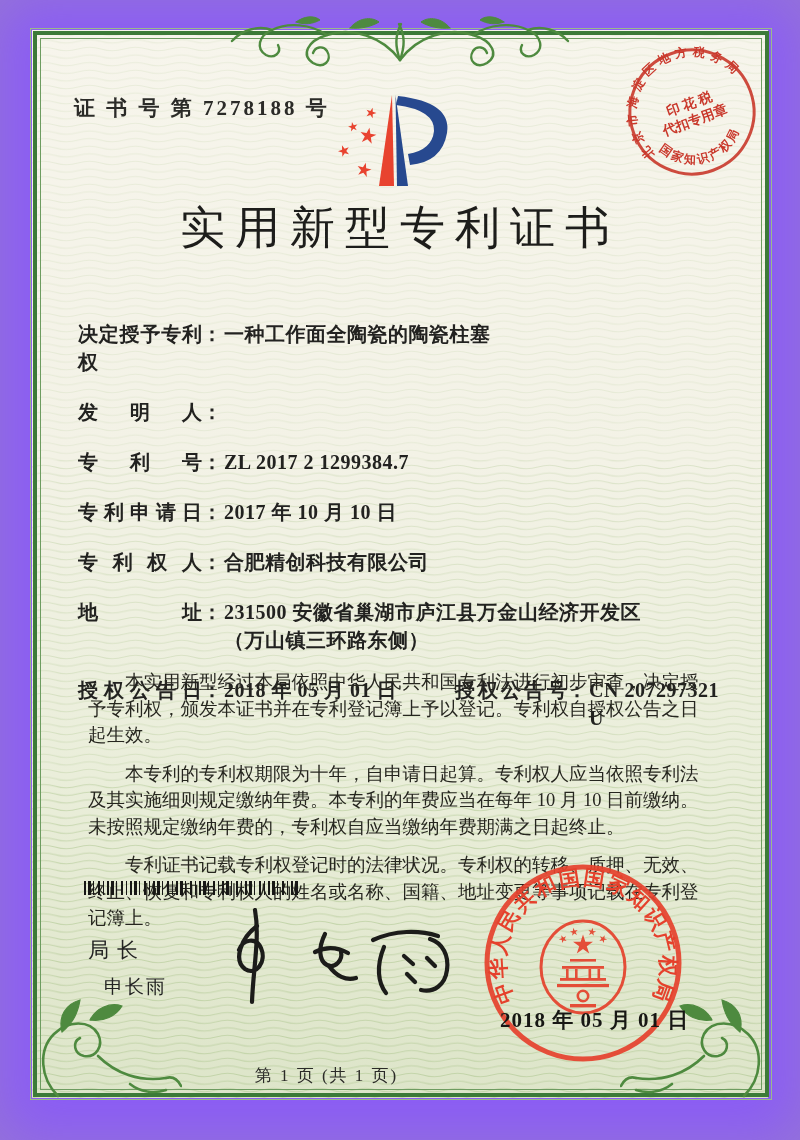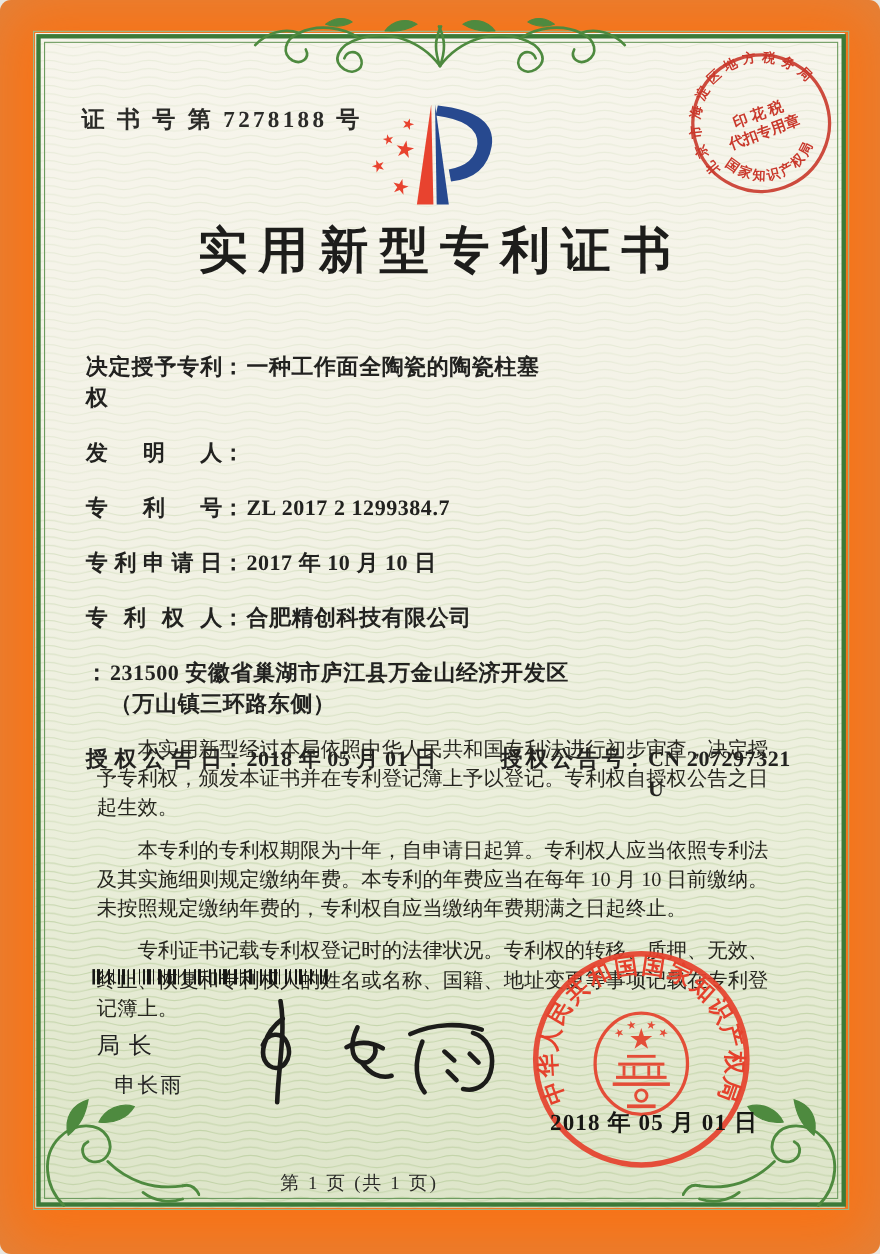--- a/index.html
+++ b/index.html
@@ -1,29 +1,29 @@
 <!DOCTYPE html>
 <html><head>
 <meta charset="utf-8">
 <style>
   html,body{margin:0;padding:0;}
   body{width:800px;height:1140px;background:#e9e7e0;font-family:"Liberation Serif","DejaVu Serif",serif;}
-  .page{position:relative;width:800px;height:1140px;background:#f97316;overflow:hidden;
-        box-shadow:inset 0 0 60px rgba(170,165,150,.35);border-radius:10px;}
+  .page{position:relative;width:800px;height:1140px;background:#8b5cf6;overflow:hidden;
+        box-shadow:inset 0 0 60px rgba(170,165,150,.35);}
   
   .inner{position:absolute;left:32px;top:30px;width:736px;height:1068px;
          background:linear-gradient(180deg,#f7f5ec 0%,#f3f2e6 40%,#eaeeda 70%,#e2e8cf 88%,#dde5c9 100%);}
   .waves{position:absolute;left:0;top:0;}
   
   .frame{position:absolute;left:30px;top:28px;right:28px;bottom:40px;border:1px solid #9ab98b;pointer-events:none;}
   .frame::before{content:"";position:absolute;inset:2px;border:4px solid #3c7a38;}
   .frame::after{content:"";position:absolute;inset:9px;border:1px solid #6d9c60;}
   .cert-no{position:absolute;left:74px;top:94px;font-size:21px;letter-spacing:3px;color:#2b2b28;font-weight:600;}
   .logo{position:absolute;left:330px;top:92px;}
-  .title{position:absolute;left:0;top:198px;width:800px;text-align:center;font-size:45px;font-weight:700;
+  .title{position:absolute;left:0;top:198px;width:800px;text-align:center;font-size:45px;font-weight:400;
          letter-spacing:10px;color:#1d1d1b;}
   
   .fields{position:absolute;left:78px;top:320px;width:646px;color:#222220;}
   .frow{position:relative;font-size:20px;line-height:28px;margin-bottom:22px;font-weight:600;display:flex;}
   .flabel{display:inline-block;width:124px;text-align:justify;text-align-last:justify;flex:0 0 124px;}
   .fcolon{flex:0 0 auto;margin-right:2px;}
   .fvalue{flex:1 1 auto;letter-spacing:.5px;}
   .frow-address .fvalue{max-width:440px;}
   .grant-right{position:absolute;left:377px;top:0;display:flex;}
   .grant-right .flabel{width:112px;flex-basis:112px;}
@@ -140,20 +140,21 @@
       <span class="flabel">专利申请日</span>
         <span class="fcolon">：</span>
         <span class="fvalue">2017 年 10 月 10 日</span>
     </div>
     <div class="frow">
       <span class="flabel">专利权人</span>
         <span class="fcolon">：</span>
         <span class="fvalue">合肥精创科技有限公司</span>
     </div>
     <div class="frow frow-address">
+      <span class="flabel">地址</span>
         <span class="fcolon">：</span>
         <span class="fvalue">231500 安徽省巢湖市庐江县万金山经济开发区（万山镇三环路东侧）</span>
     </div>
     <div class="frow">
       <span class="flabel">授权公告日</span>
         <span class="fcolon">：</span>
         <span class="fvalue">2018 年 05 月 01 日</span>
       <span class="grant-right">
         <span class="flabel">授权公告号</span>
           <span class="fcolon">：</span>

